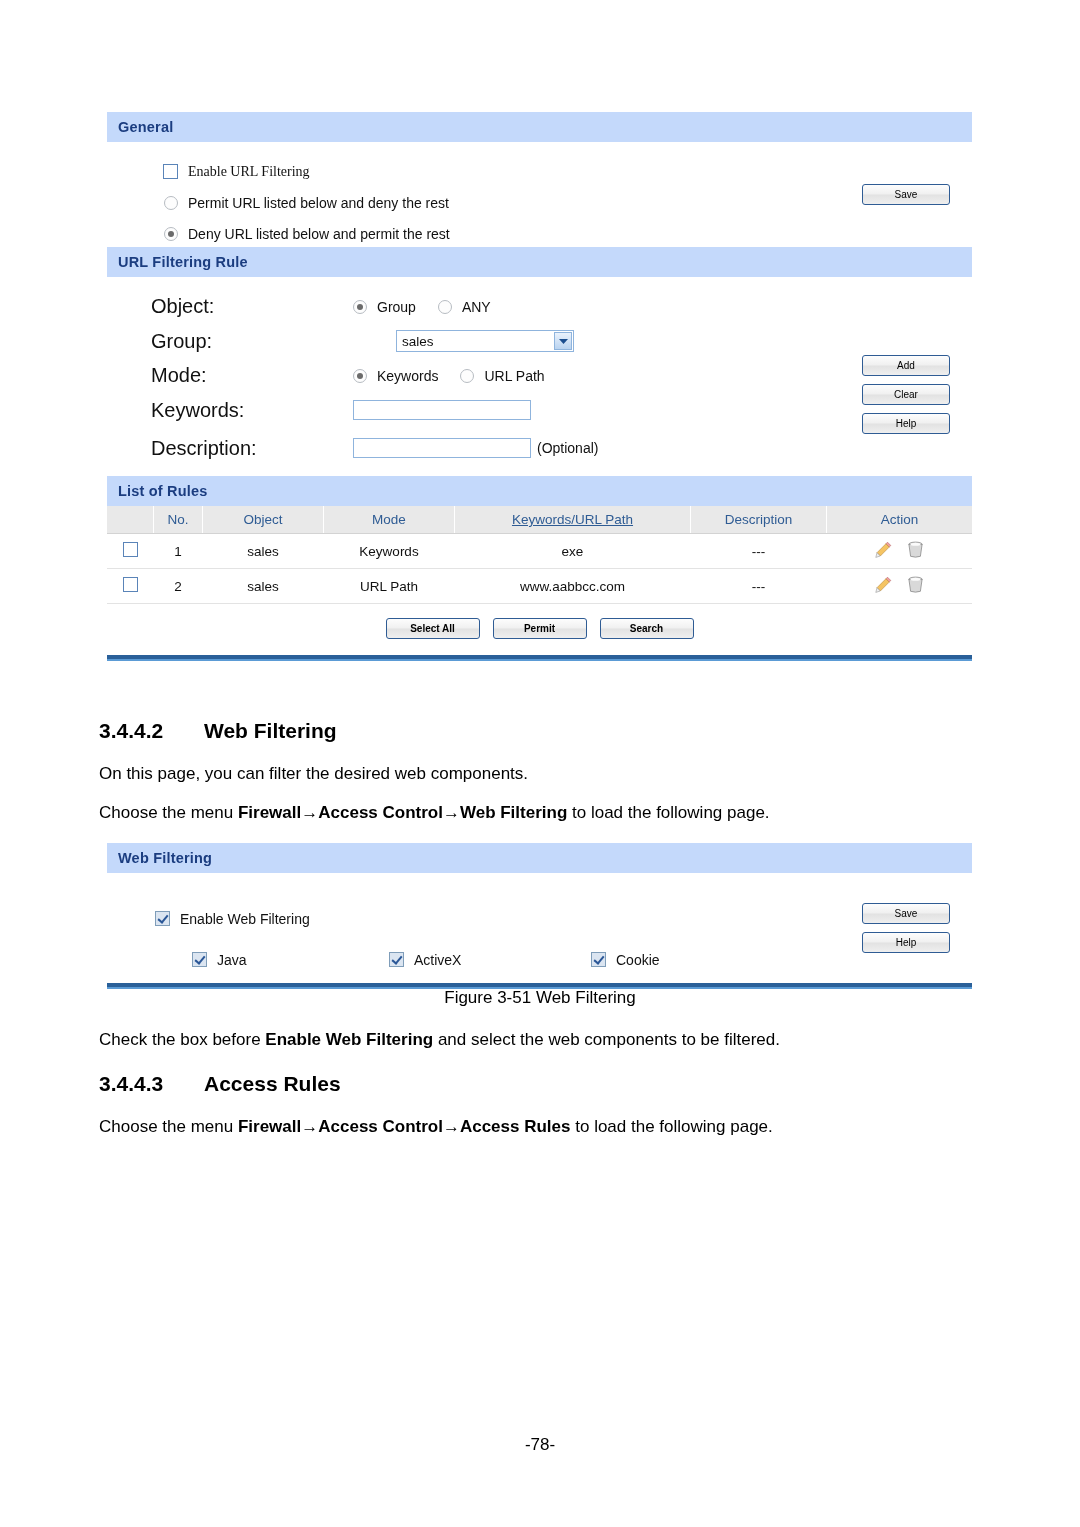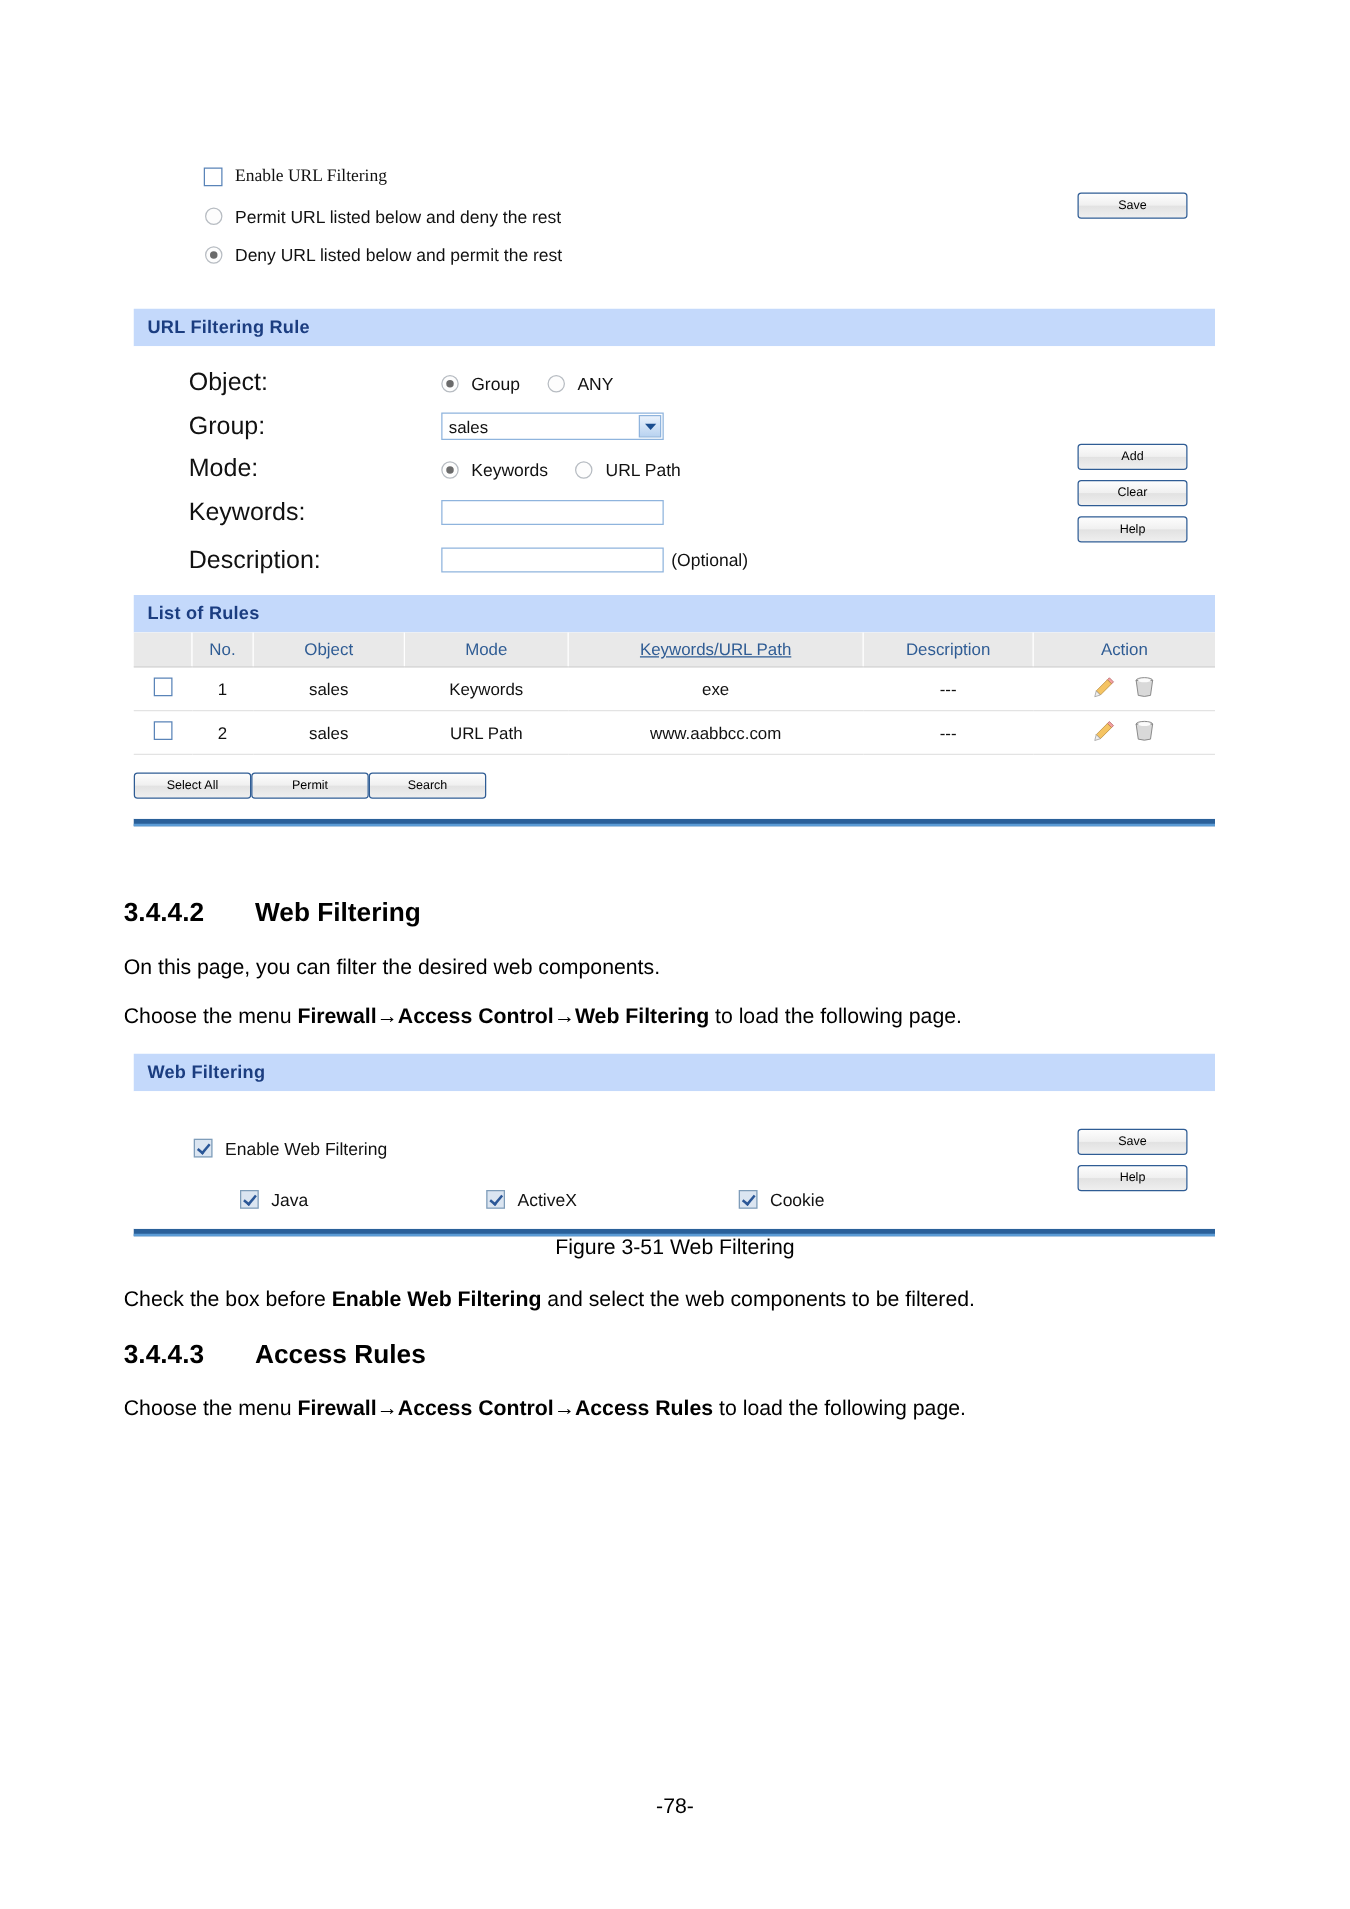--- a/index.html
+++ b/index.html
@@ -189,22 +189,24 @@
   .col-obj { width: 120px; }
   .col-mode { width: 130px; }
   .col-kw { width: 235px; text-decoration: underline; }
   .col-desc { width: 135px; }
 
   .icon-pencil, .icon-trash { display:inline-block; vertical-align:middle; }
   .icon-pencil { margin-right: 9px; }
 
   .tbl-buttons {
     display: flex;
-    justify-content: flex-start;
+    justify-content: center;
+    gap: 13px;
     padding: 14px 0 16px 0;
+    font-weight: bold;
   }
 
   
   .doc {
     position: absolute;
     left: 99px;
     width: 880px;
     font-size: 17px;
     line-height: 1.45;
     color: #000;
@@ -230,20 +232,21 @@
     left: 0;
     text-align: center;
     font-size: 17px;
   }
   b { font-weight: bold; }
 </style>
 </head>
 <body>
 
 <div class="panel" style="top:112px;">
+  <div class="panel-header">General</div>
   <div class="panel-body" style="height:122px;">
 
     <div class="side-btns" style="top:42px;">
       <div class="btn">Save</div>
     </div>
 
     <div class="frow" style="padding-top:14px;font-family:Liberation Serif, serif;">
       <div class="fctl" style="padding-left:56px;">
         <span class="cb"></span>
         <span class="opt-label">Enable URL Filtering</span>
@@ -279,21 +282,21 @@
     <div class="frow" style="padding-top:14px;">
       <div class="flabel">Object:</div>
       <div class="fctl" style="margin-left:46px;">
         <span class="rb on"></span>
         <span class="opt-label">Group</span>
         <span class="rb"></span>
         <span class="opt-label">ANY</span>
       </div>
     </div>
 
-    <div class="frow" style="min-height:38px;">
+    <div class="frow" style="min-height:38px;gap:43px;">
       <div class="flabel">Group:</div>
       <div class="fctl" style="margin-left:46px;">
         <div class="sel">
           <span>sales</span>
           <span class="sel-arrow">
             <svg width="11" height="7" viewBox="0 0 11 7">
                 <path d="M1 1 L5.5 6 L10 1 Z" fill="#1b4e8f"></path>
               </svg>
           </span>
         </div>

